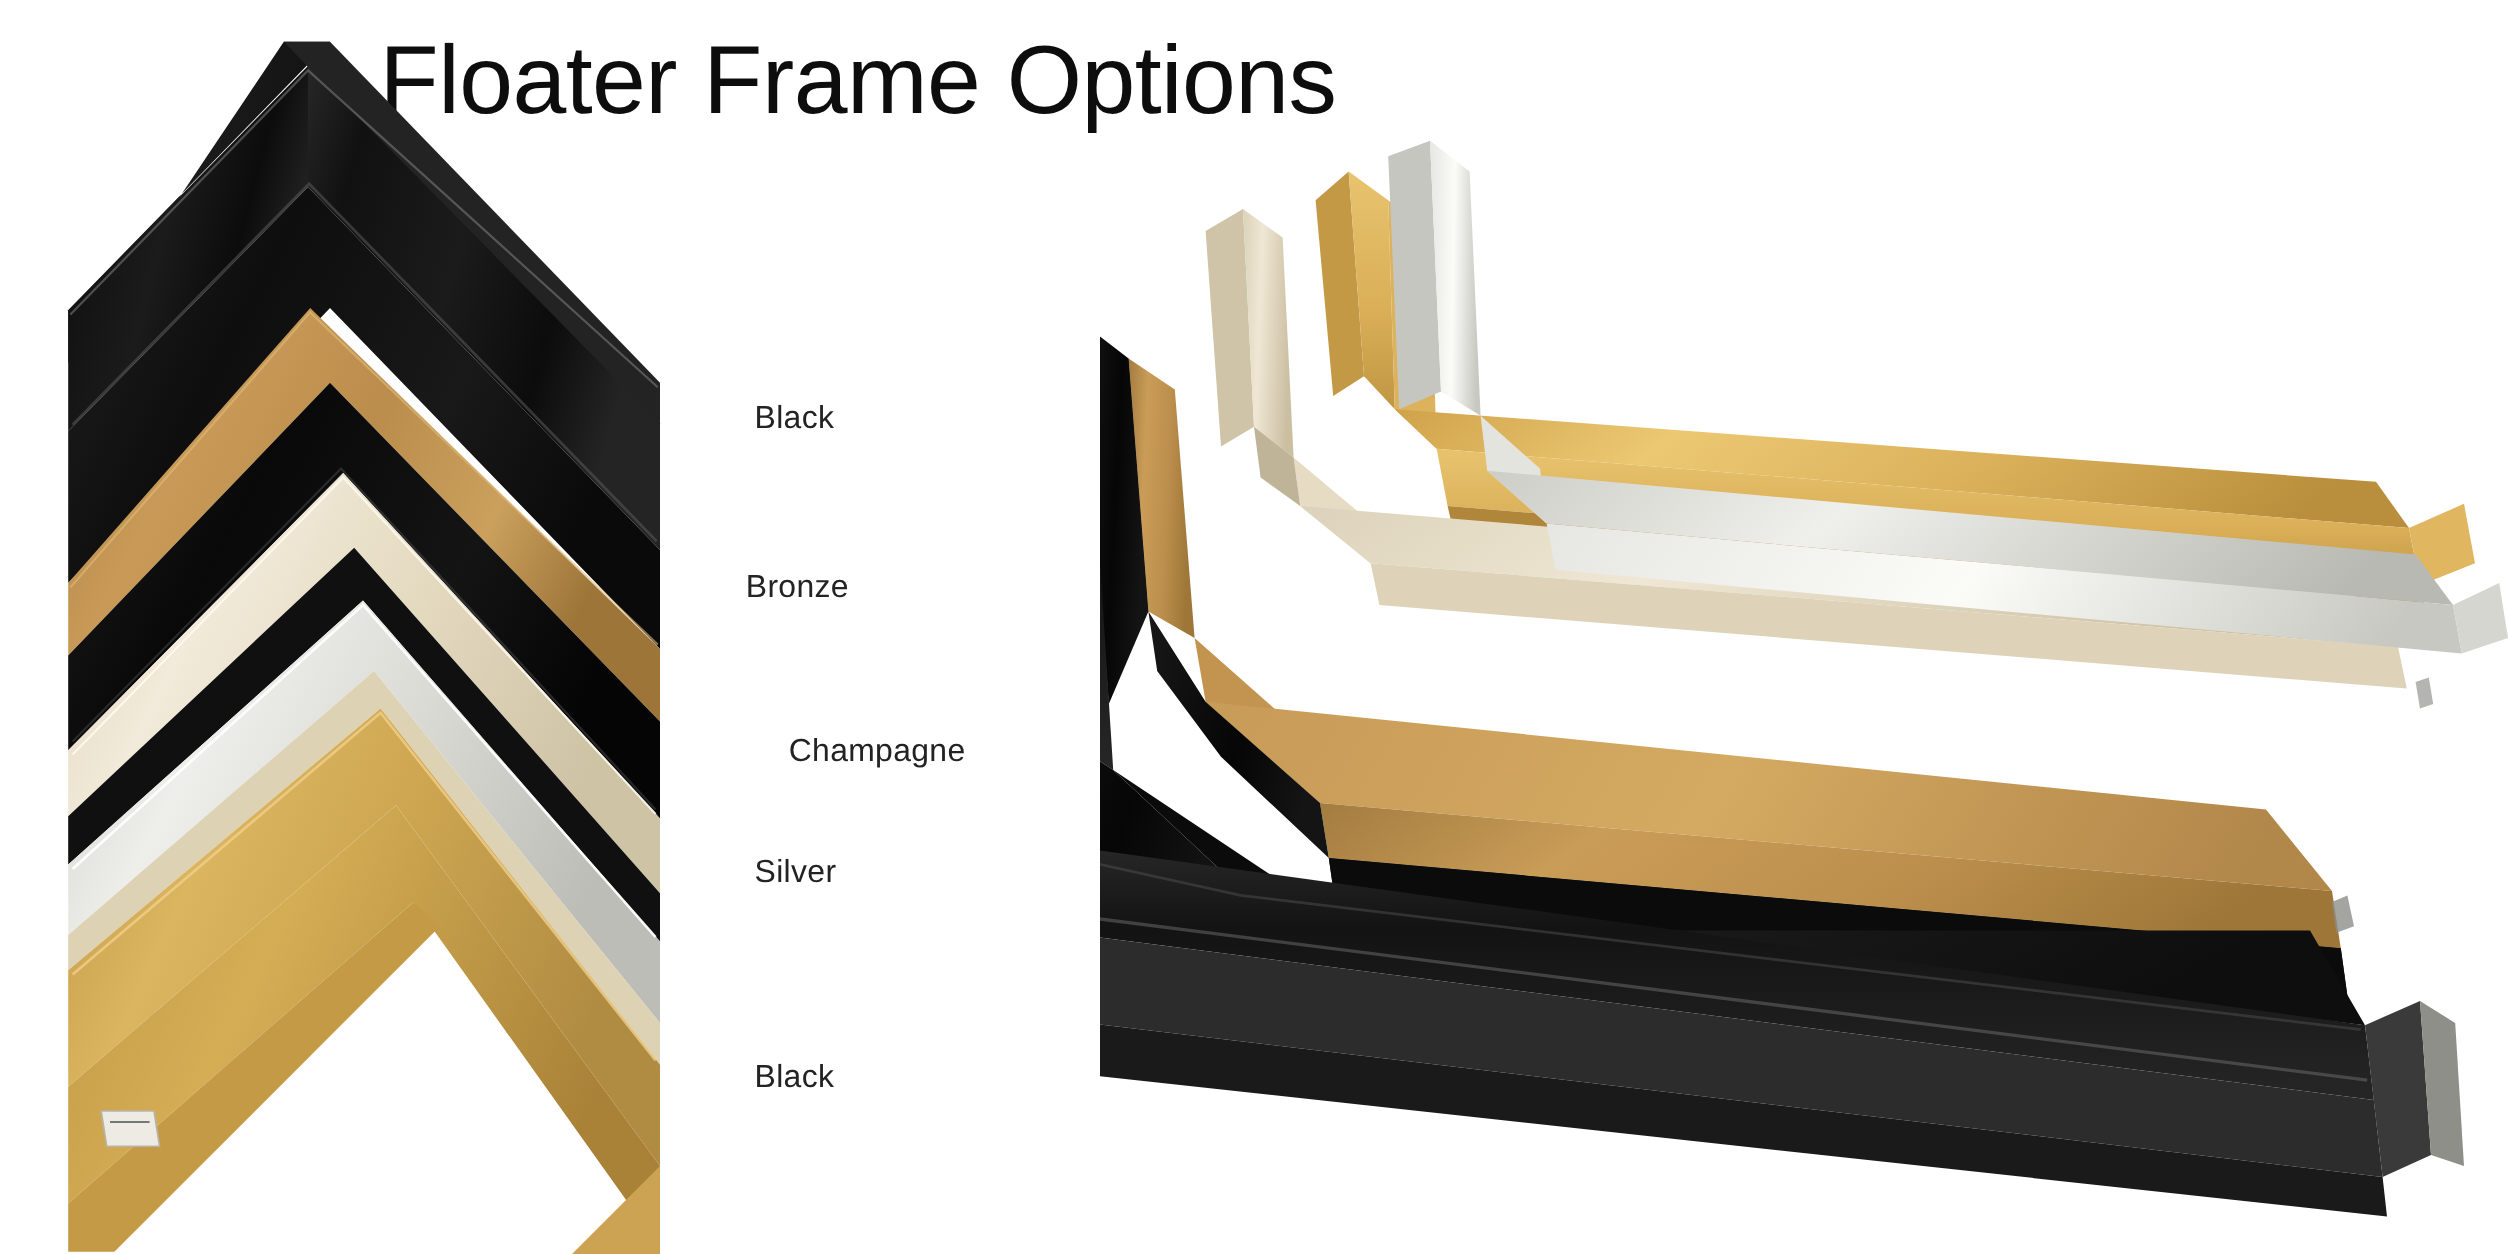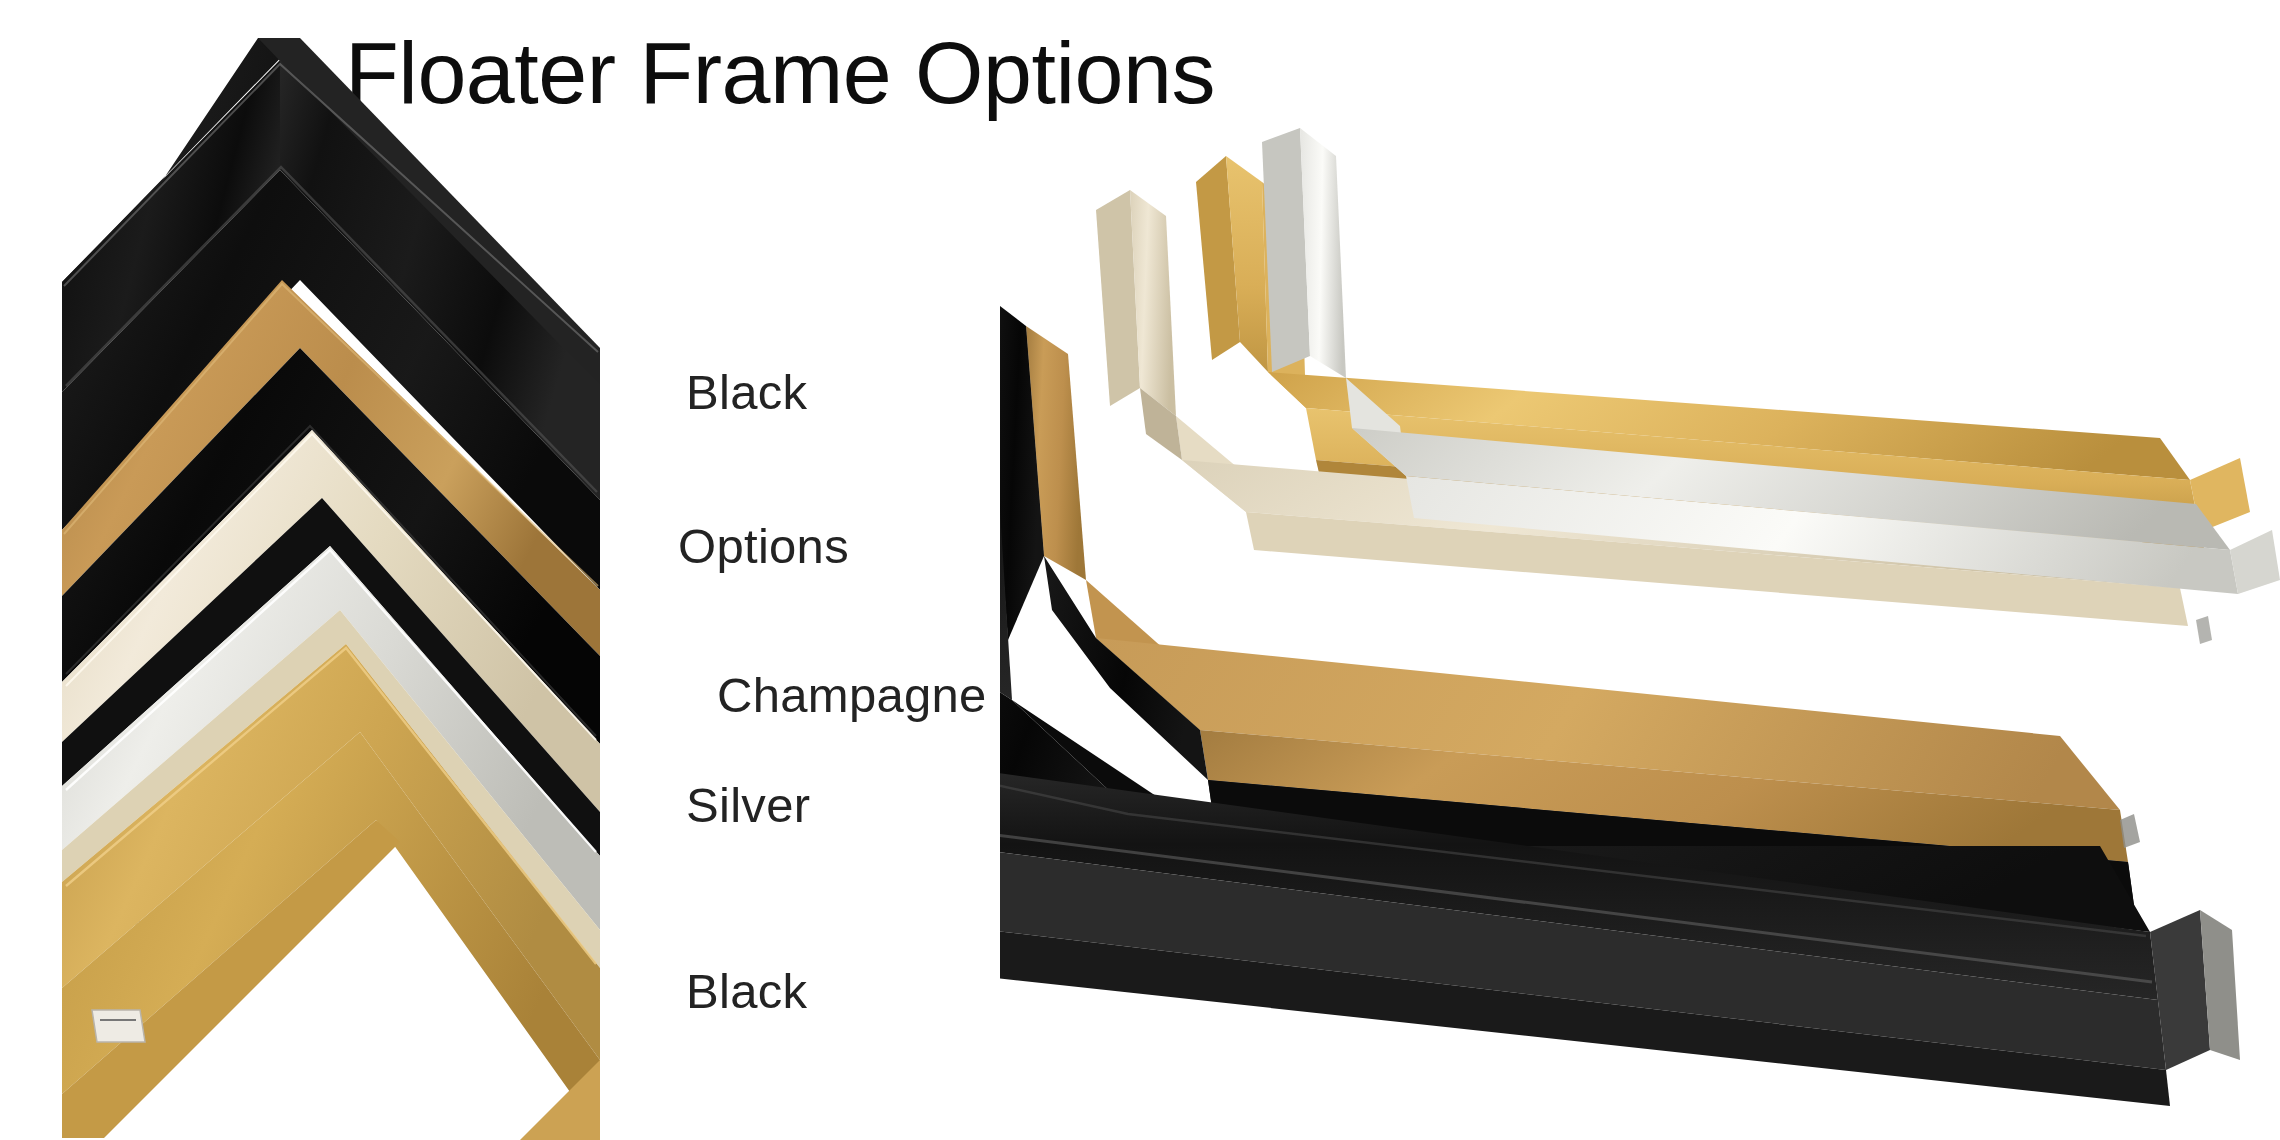--- a/index.html
+++ b/index.html
@@ -48,21 +48,21 @@
     top: 0;
     width: 660px;
     height: 1110px;
   }
   .chev-svg { display:block; }
 
   
   .swatch-label {
     position: absolute;
     font-family: "Liberation Sans", sans-serif;
-    font-size: 49px;
+    font-size: 29px;
     font-weight: 400;
     color: #232323;
     letter-spacing: 0.3px;
     white-space: nowrap;
   }
   #lbl-black      { left: 686px; top: 364px; }
   #lbl-bronze     { left: 678px; top: 518px; }
   #lbl-champagne  { left: 678px; top: 667px; margin-left: 39px; }
   #lbl-silver     { left: 686px; top: 777px; }
   #lbl-gold       { left: 686px; top: 963px; }
@@ -178,21 +178,21 @@
         <polygon points="92,980 140,980 145,1012 97,1012" fill="#eeebe4" stroke="#b9b4aa" stroke-width="1.5"></polygon>
         <polyline points="100,990 136,990" stroke="#777" stroke-width="2" fill="none"></polyline>
 
         <polygon points="600,1030 600,1110 520,1110" fill="#cca253"></polygon>
       </svg>
     </div>
 
   </div>
 
   <div id="lbl-black" class="swatch-label">Black</div>
-  <div id="lbl-bronze" class="swatch-label">Options</div>
+  <div id="lbl-bronze" class="swatch-label">Bronze</div>
   <div id="lbl-champagne" class="swatch-label">Champagne</div>
   <div id="lbl-silver" class="swatch-label">Silver</div>
   <div id="lbl-gold" class="swatch-label">Black</div>
 
   <div id="right-photo">
     <svg width="1280" height="1020" viewBox="0 0 1280 1020" xmlns="http://www.w3.org/2000/svg">
       <defs>
         <linearGradient id="rBlackTop" x1="0" y1="0" x2="1" y2="0.25">
           <stop offset="0" stop-color="#3a3a3a"></stop>
           <stop offset="0.5" stop-color="#1c1c1c"></stop>

